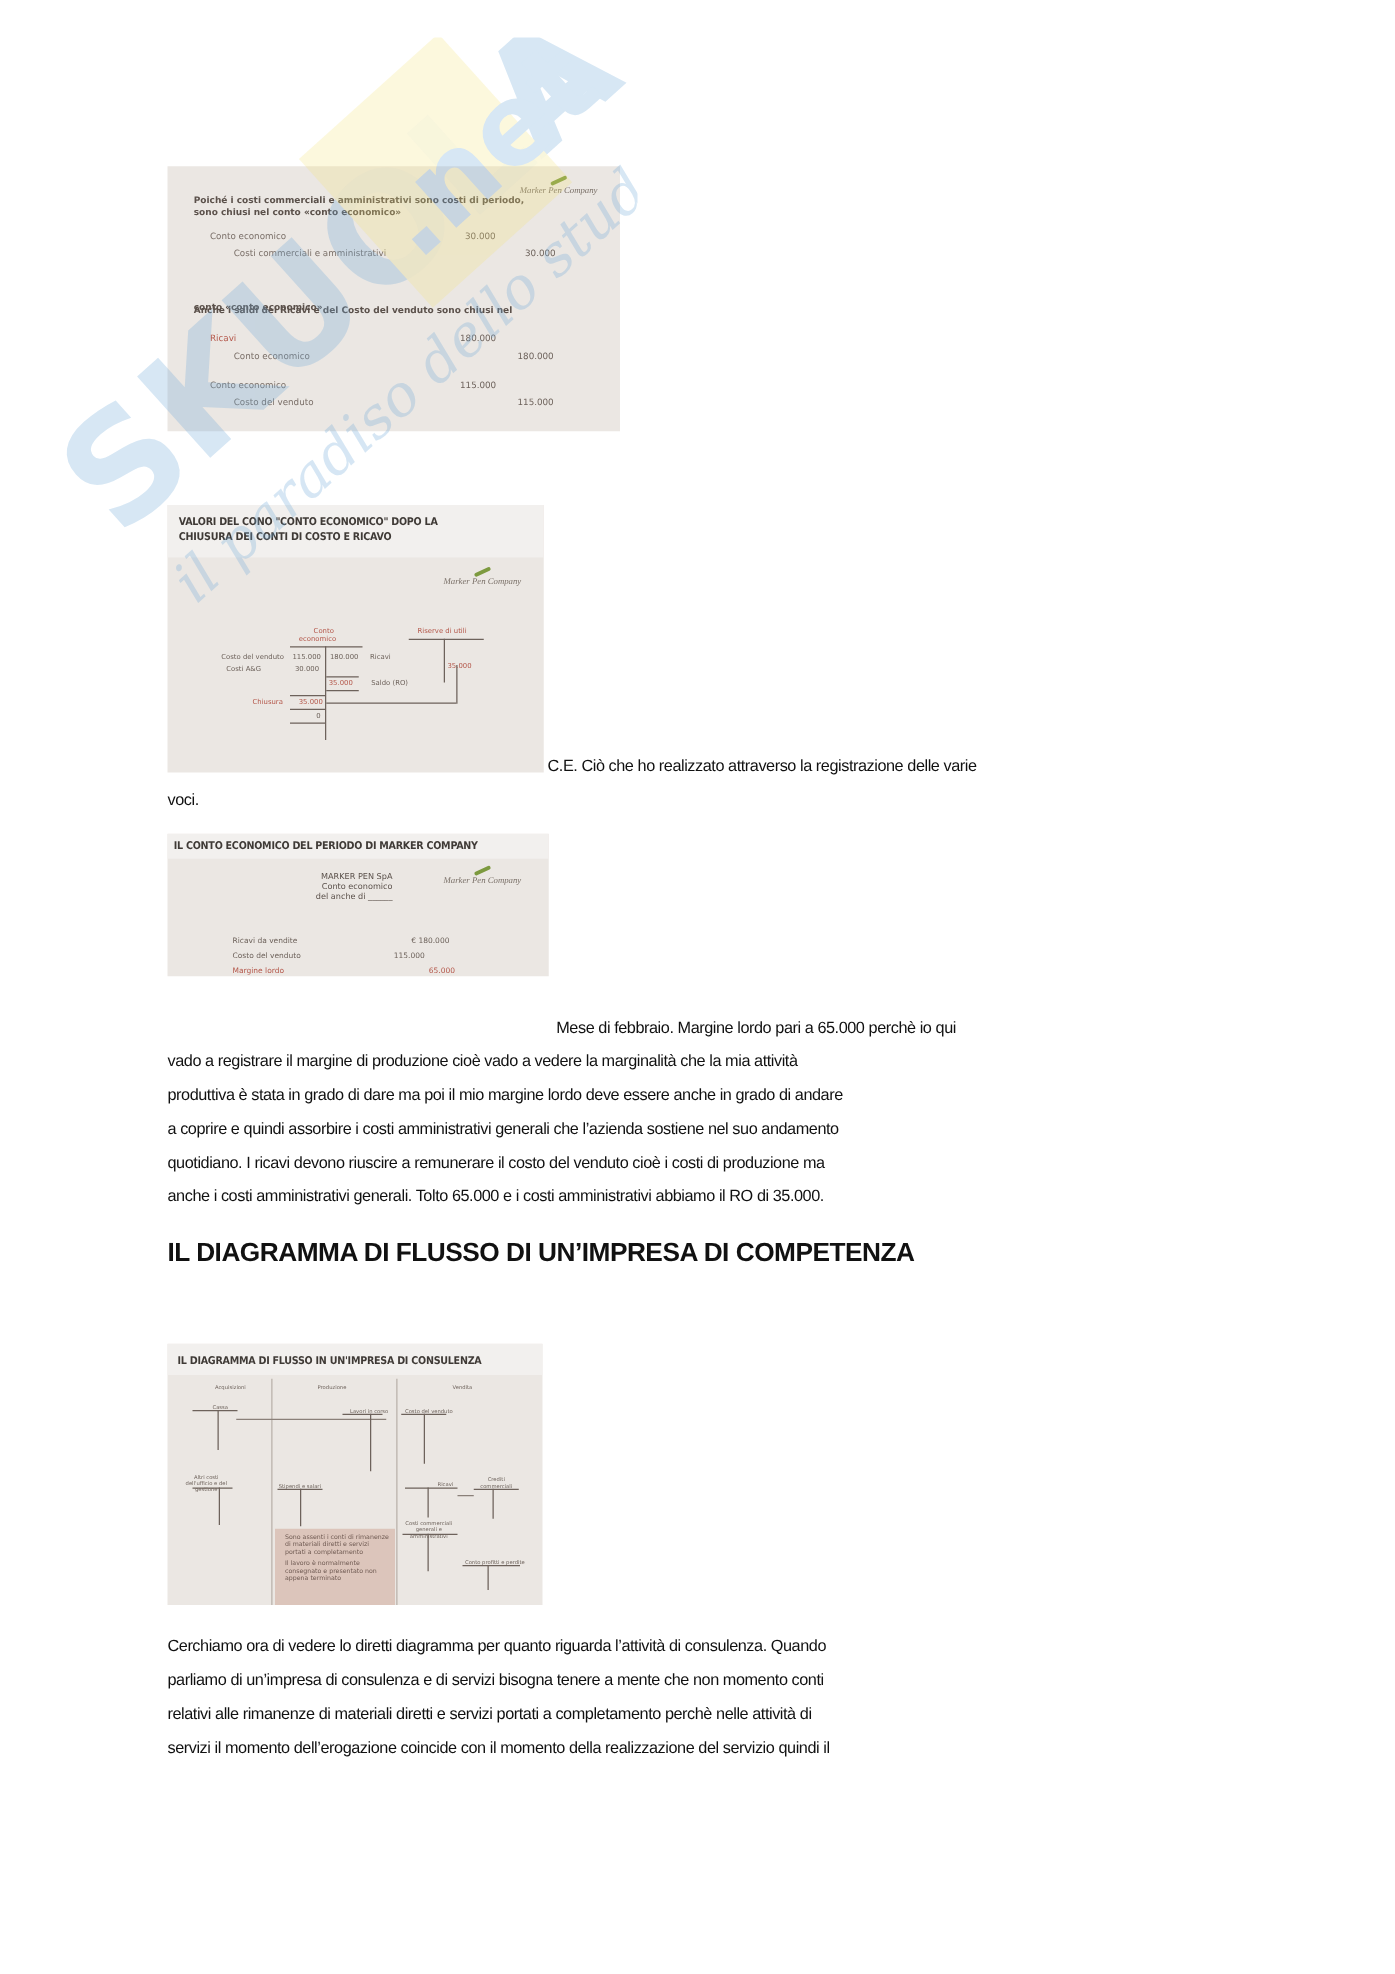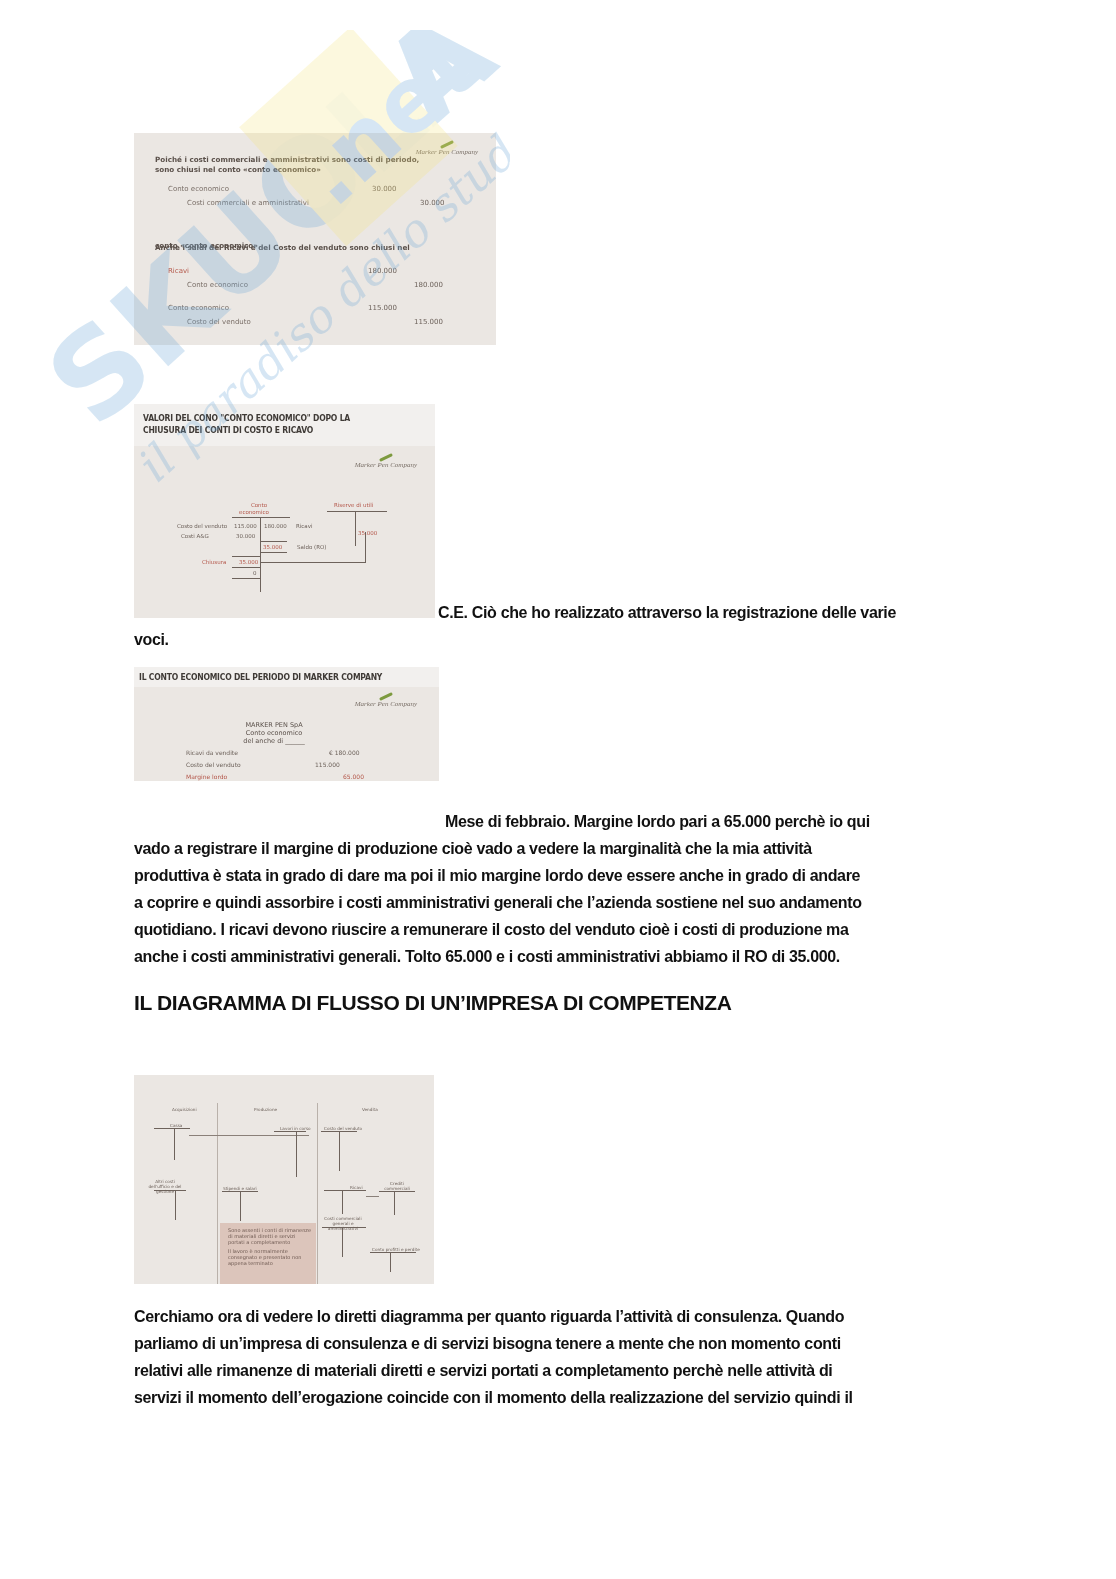--- a/index.html
+++ b/index.html
@@ -30,31 +30,31 @@
   .s1 .row { position: absolute; font-size: 7px; color: #7a6f68; }
   .s1 .num { position: absolute; font-size: 7px; color: #6d625b; }
   .red { color: #b4574a !important; }
   .s2 { left: 134px; top: 404px; width: 301px; height: 214px; }
   .s2 .slide-title-bar { height: 42px; font-size: 8.5px; padding: 8px 0 0 9px; line-height: 12px; box-sizing: border-box; }
   .s2 .t { position: absolute; font-size: 5.5px; color: #6d625b; }
   .line { position: absolute; background: #6d625b; }
   .s3 { left: 134px; top: 667px; width: 305px; height: 114px; }
   .s3 .slide-title-bar { height: 20px; font-size: 8.5px; padding: 5px 0 0 5px; box-sizing: border-box; }
   .s3 .t { position: absolute; font-size: 6px; color: #6d625b; }
-  .s3 .center { position: absolute; left: 100px; top: 54px; width: 80px; text-align: center; font-size: 6.5px; line-height: 8px; color: #5b514b; }
+  .s3 .center { position: absolute; left: 100px; top: 30px; width: 80px; text-align: right; font-size: 6.5px; line-height: 8px; color: #5b514b; }
   .s4 { left: 134px; top: 1075px; width: 300px; height: 209px; }
   .s4 .slide-title-bar { height: 25px; font-size: 8.5px; padding: 9px 0 0 8px; box-sizing: border-box; }
   .s4 .t { position: absolute; font-size: 4.2px; color: #6d625b; white-space: nowrap; }
   .s4 .note { position: absolute; left: 86px; top: 148px; width: 96px; height: 61px; background: #dcc5bb; font-size: 5px; color: #6f5a52; padding: 4px 4px 0 8px; box-sizing: border-box; line-height: 6px; }
   .s4 .note div { margin-bottom: 3px; }
   .s4 .vl { position: absolute; width: 1px; background: #b9b1aa; }
   .para {
-    position: absolute; left: 134px; font-size: 16px; line-height: 27px;
+    position: absolute; left: 134px; font-size: 13px; line-height: 27px;
     font-family: "Liberation Sans Narrow", "Liberation Sans", sans-serif;
-    letter-spacing: -0.35px; color: #111; white-space: nowrap; font-weight: bold;
+    letter-spacing: -0.35px; color: #111; white-space: nowrap;
   }
   .heading {
     position: absolute; left: 134px; top: 991px; font-size: 21px; font-weight: bold;
     font-family: "Liberation Sans Narrow", "Liberation Sans", sans-serif; letter-spacing: -0.4px; color: #111;
   }
 </style>
 </head>
 <body>
 
 <svg class="watermark" viewBox="0 0 500 480">
@@ -158,20 +158,21 @@
 <div class="para" style="top:808px; left:445px;">Mese di febbraio. Margine lordo pari a 65.000 perchè io qui</div>
 <div class="para" style="top:835px;">vado a registrare il margine di produzione cioè vado a vedere la marginalità che la mia attività</div>
 <div class="para" style="top:862px;">produttiva è stata in grado di dare ma poi il mio margine lordo deve essere anche in grado di andare</div>
 <div class="para" style="top:889px;">a coprire e quindi assorbire i costi amministrativi generali che l’azienda sostiene nel suo andamento</div>
 <div class="para" style="top:916px;">quotidiano. I ricavi devono riuscire a remunerare il costo del venduto cioè i costi di produzione ma</div>
 <div class="para" style="top:943px;">anche i costi amministrativi generali. Tolto 65.000 e i costi amministrativi abbiamo il RO di 35.000.</div>
 
 <div class="heading">IL DIAGRAMMA DI FLUSSO DI UN’IMPRESA DI COMPETENZA</div>
 
 <div class="slide s4">
+  <div class="slide-title-bar">IL DIAGRAMMA DI FLUSSO IN UN'IMPRESA DI CONSULENZA</div>
   <div class="vl" style="left:83px; top:28px; height:181px;"></div>
   <div class="vl" style="left:183px; top:28px; height:181px;"></div>
   <div class="t" style="left:38px; top:32px;">Acquisizioni</div>
   <div class="t" style="left:120px; top:32px;">Produzione</div>
   <div class="t" style="left:228px; top:32px;">Vendita</div>
   <div class="t" style="left:36px; top:48px;">Cassa</div>
   <div class="line" style="left:20px; top:53px; width:36px; height:1px;"></div>
   <div class="line" style="left:40px; top:53px; width:1px; height:32px;"></div>
   <div class="line" style="left:55px; top:60px; width:120px; height:1px; background:#8a8079;"></div>
   <div class="t" style="left:146px; top:51px;">Lavori in corso</div>

